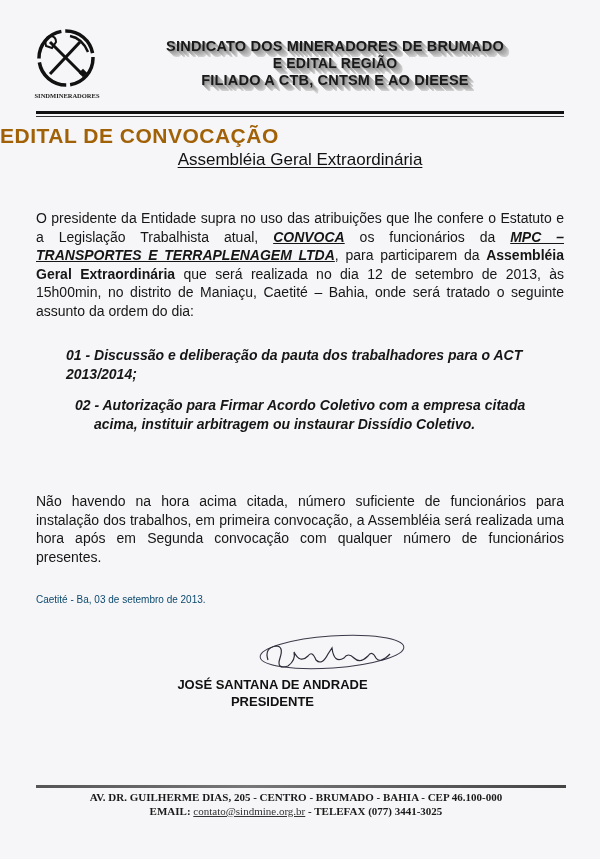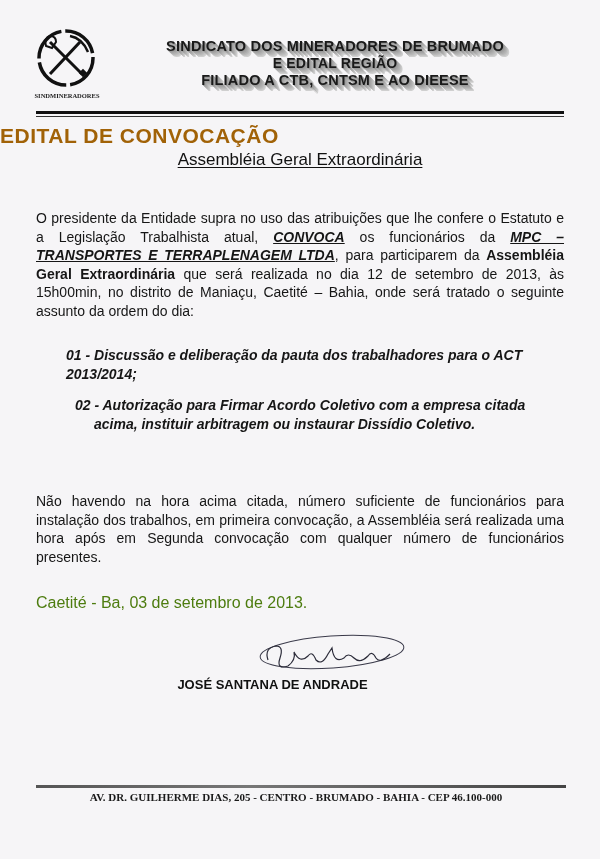--- a/index.html
+++ b/index.html
@@ -126,22 +126,22 @@
     .a1 { top: 346px; }
     .a2 { top: 396px; margin-left: 9px; }
     .a3 { top: 445px; }
     .agenda .cont {
       display: block;
       padding-left: 19px;
     }
     .date-line {
       position: absolute;
       left: 36px; top: 594px;
-      font-size: 16px;
-      color: #4d7c0f;
+      font-size: 10px;
+      color: #0c4a6e;
     }
     
     .signature {
       position: absolute;
       left: 250px; top: 630px;
       width: 160px; height: 48px;
     }
     .signer {
       position: absolute;
       left: 0; top: 676px;
@@ -224,20 +224,22 @@
   <div class="para p2">Não havendo na hora acima citada, número suficiente de funcionários para instalação dos trabalhos, em primeira convocação, a Assembléia será realizada uma hora após em Segunda convocação com qualquer número de funcionários presentes.</div>
 
   <div class="date-line">Caetité - Ba, 03 de setembro de 2013.</div>
 
   <svg class="signature" viewBox="0 0 160 48">
     <ellipse cx="82" cy="22" rx="72" ry="16" fill="none" stroke="#3a3a4a" stroke-width="1" transform="rotate(-4 82 22)"></ellipse>
     <path d="M18 30 Q14 18 26 16 Q34 16 30 28 Q26 40 38 36 Q46 30 44 22 Q50 34 58 26 Q62 20 66 30 Q72 36 78 24 L82 18 Q84 34 94 28 Q98 22 104 28 Q110 34 118 26 Q122 20 126 28 Q130 34 140 24" fill="none" stroke="#2c2c3a" stroke-width="1.2"></path>
   </svg>
   <div class="signer">
     <span>JOSÉ SANTANA DE ANDRADE</span>
+    <span>PRESIDENTE</span>
   </div>
 
   <div class="footer-rule"></div>
   <div class="footer">
     <span class="line">AV. DR. GUILHERME DIAS, 205 - CENTRO - BRUMADO - BAHIA - CEP 46.100-000</span>
+    <span class="line"><span>EMAIL: </span><span class="email-link">contato@sindmine.org.br</span><span> - TELEFAX (077) 3441-3025</span></span>
   </div>
 
 </div>
 
 </body></html>

